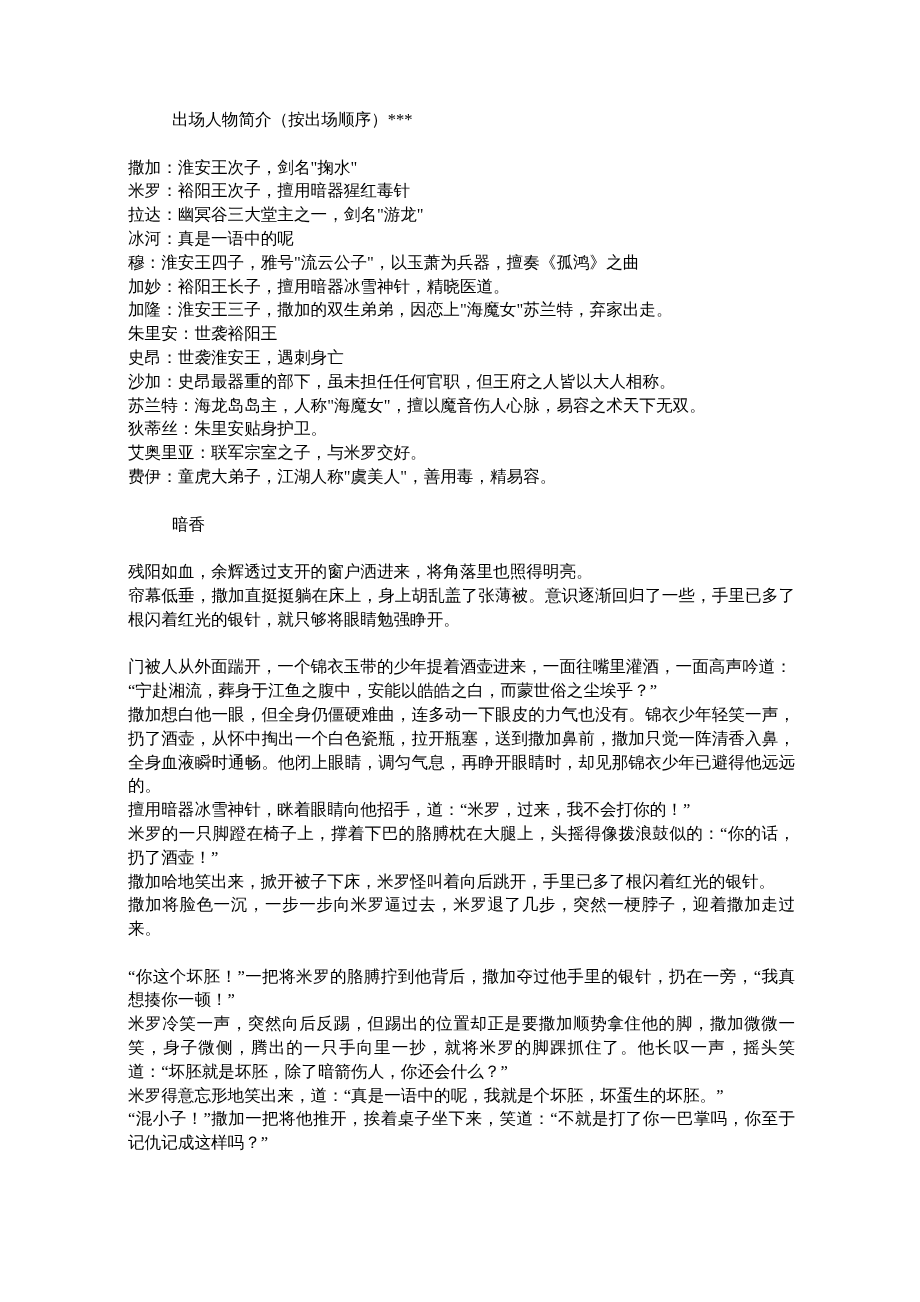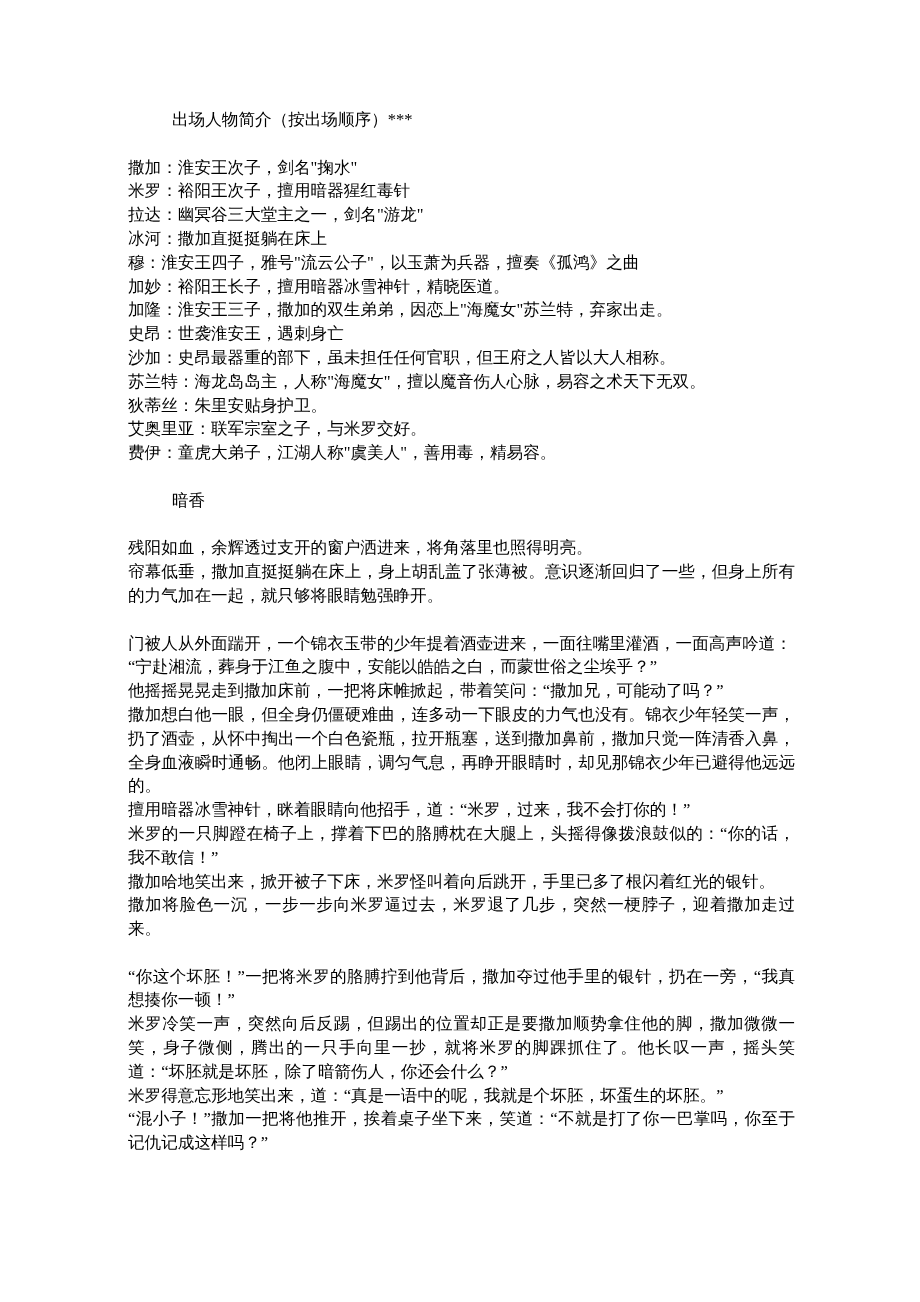--- a/index.html
+++ b/index.html
@@ -47,45 +47,45 @@
 
 <div class="page">
   <div class="content">
 
     <p class="line indent">出场人物简介（按出场顺序）***</p>
     <div class="blank"></div>
 
     <p class="line">撒加：淮安王次子，剑名"掬水"</p>
     <p class="line">米罗：裕阳王次子，擅用暗器猩红毒针</p>
     <p class="line">拉达：幽冥谷三大堂主之一，剑名"游龙"</p>
-    <p class="line">冰河：撒加直挺挺躺在床上</p>
+    <p class="line">冰河：真是一语中的呢</p>
     <p class="line">穆：淮安王四子，雅号"流云公子"，以玉萧为兵器，擅奏《孤鸿》之曲</p>
     <p class="line">加妙：裕阳王长子，擅用暗器冰雪神针，精晓医道。</p>
     <p class="line">加隆：淮安王三子，撒加的双生弟弟，因恋上"海魔女"苏兰特，弃家出走。</p>
+    <p class="line">朱里安：世袭裕阳王</p>
     <p class="line">史昂：世袭淮安王，遇刺身亡</p>
     <p class="line">沙加：史昂最器重的部下，虽未担任任何官职，但王府之人皆以大人相称。</p>
     <p class="line">苏兰特：海龙岛岛主，人称"海魔女"，擅以魔音伤人心脉，易容之术天下无双。</p>
     <p class="line">狄蒂丝：朱里安贴身护卫。</p>
     <p class="line">艾奥里亚：联军宗室之子，与米罗交好。</p>
     <p class="line">费伊：童虎大弟子，江湖人称"虞美人"，善用毒，精易容。</p>
 
     <div class="blank"></div>
     <p class="line indent">暗香</p>
     <div class="blank"></div>
 
     <p class="para">残阳如血，余辉透过支开的窗户洒进来，将角落里也照得明亮。</p>
-    <p class="para">帘幕低垂，撒加直挺挺躺在床上，身上胡乱盖了张薄被。意识逐渐回归了一些，但身上所有的力气加在一起，就只够将眼睛勉强睁开。</p>
+    <p class="para">帘幕低垂，撒加直挺挺躺在床上，身上胡乱盖了张薄被。意识逐渐回归了一些，手里已多了根闪着红光的银针，就只够将眼睛勉强睁开。</p>
     <div class="blank"></div>
 
     <p class="para">门被人从外面踹开，一个锦衣玉带的少年提着酒壶进来，一面往嘴里灌酒，一面高声吟道：</p>
     <p class="para">“宁赴湘流，葬身于江鱼之腹中，安能以皓皓之白，而蒙世俗之尘埃乎？”</p>
-    <p class="para">他摇摇晃晃走到撒加床前，一把将床帷掀起，带着笑问：“撒加兄，可能动了吗？”</p>
     <p class="para">撒加想白他一眼，但全身仍僵硬难曲，连多动一下眼皮的力气也没有。锦衣少年轻笑一声，扔了酒壶，从怀中掏出一个白色瓷瓶，拉开瓶塞，送到撒加鼻前，撒加只觉一阵清香入鼻，全身血液瞬时通畅。他闭上眼睛，调匀气息，再睁开眼睛时，却见那锦衣少年已避得他远远的。</p>
     <p class="para">擅用暗器冰雪神针，眯着眼睛向他招手，道：“米罗，过来，我不会打你的！”</p>
-    <p class="para">米罗的一只脚蹬在椅子上，撑着下巴的胳膊枕在大腿上，头摇得像拨浪鼓似的：“你的话，我不敢信！”</p>
+    <p class="para">米罗的一只脚蹬在椅子上，撑着下巴的胳膊枕在大腿上，头摇得像拨浪鼓似的：“你的话，扔了酒壶！”</p>
     <p class="para">撒加哈地笑出来，掀开被子下床，米罗怪叫着向后跳开，手里已多了根闪着红光的银针。</p>
     <p class="para">撒加将脸色一沉，一步一步向米罗逼过去，米罗退了几步，突然一梗脖子，迎着撒加走过来。</p>
     <div class="blank"></div>
 
     <p class="para">“你这个坏胚！”一把将米罗的胳膊拧到他背后，撒加夺过他手里的银针，扔在一旁，“我真想揍你一顿！”</p>
     <p class="para">米罗冷笑一声，突然向后反踢，但踢出的位置却正是要撒加顺势拿住他的脚，撒加微微一笑，身子微侧，腾出的一只手向里一抄，就将米罗的脚踝抓住了。他长叹一声，摇头笑道：“坏胚就是坏胚，除了暗箭伤人，你还会什么？”</p>
     <p class="para">米罗得意忘形地笑出来，道：“真是一语中的呢，我就是个坏胚，坏蛋生的坏胚。”</p>
     <p class="para">“混小子！”撒加一把将他推开，挨着桌子坐下来，笑道：“不就是打了你一巴掌吗，你至于记仇记成这样吗？”</p>
 
   </div>

